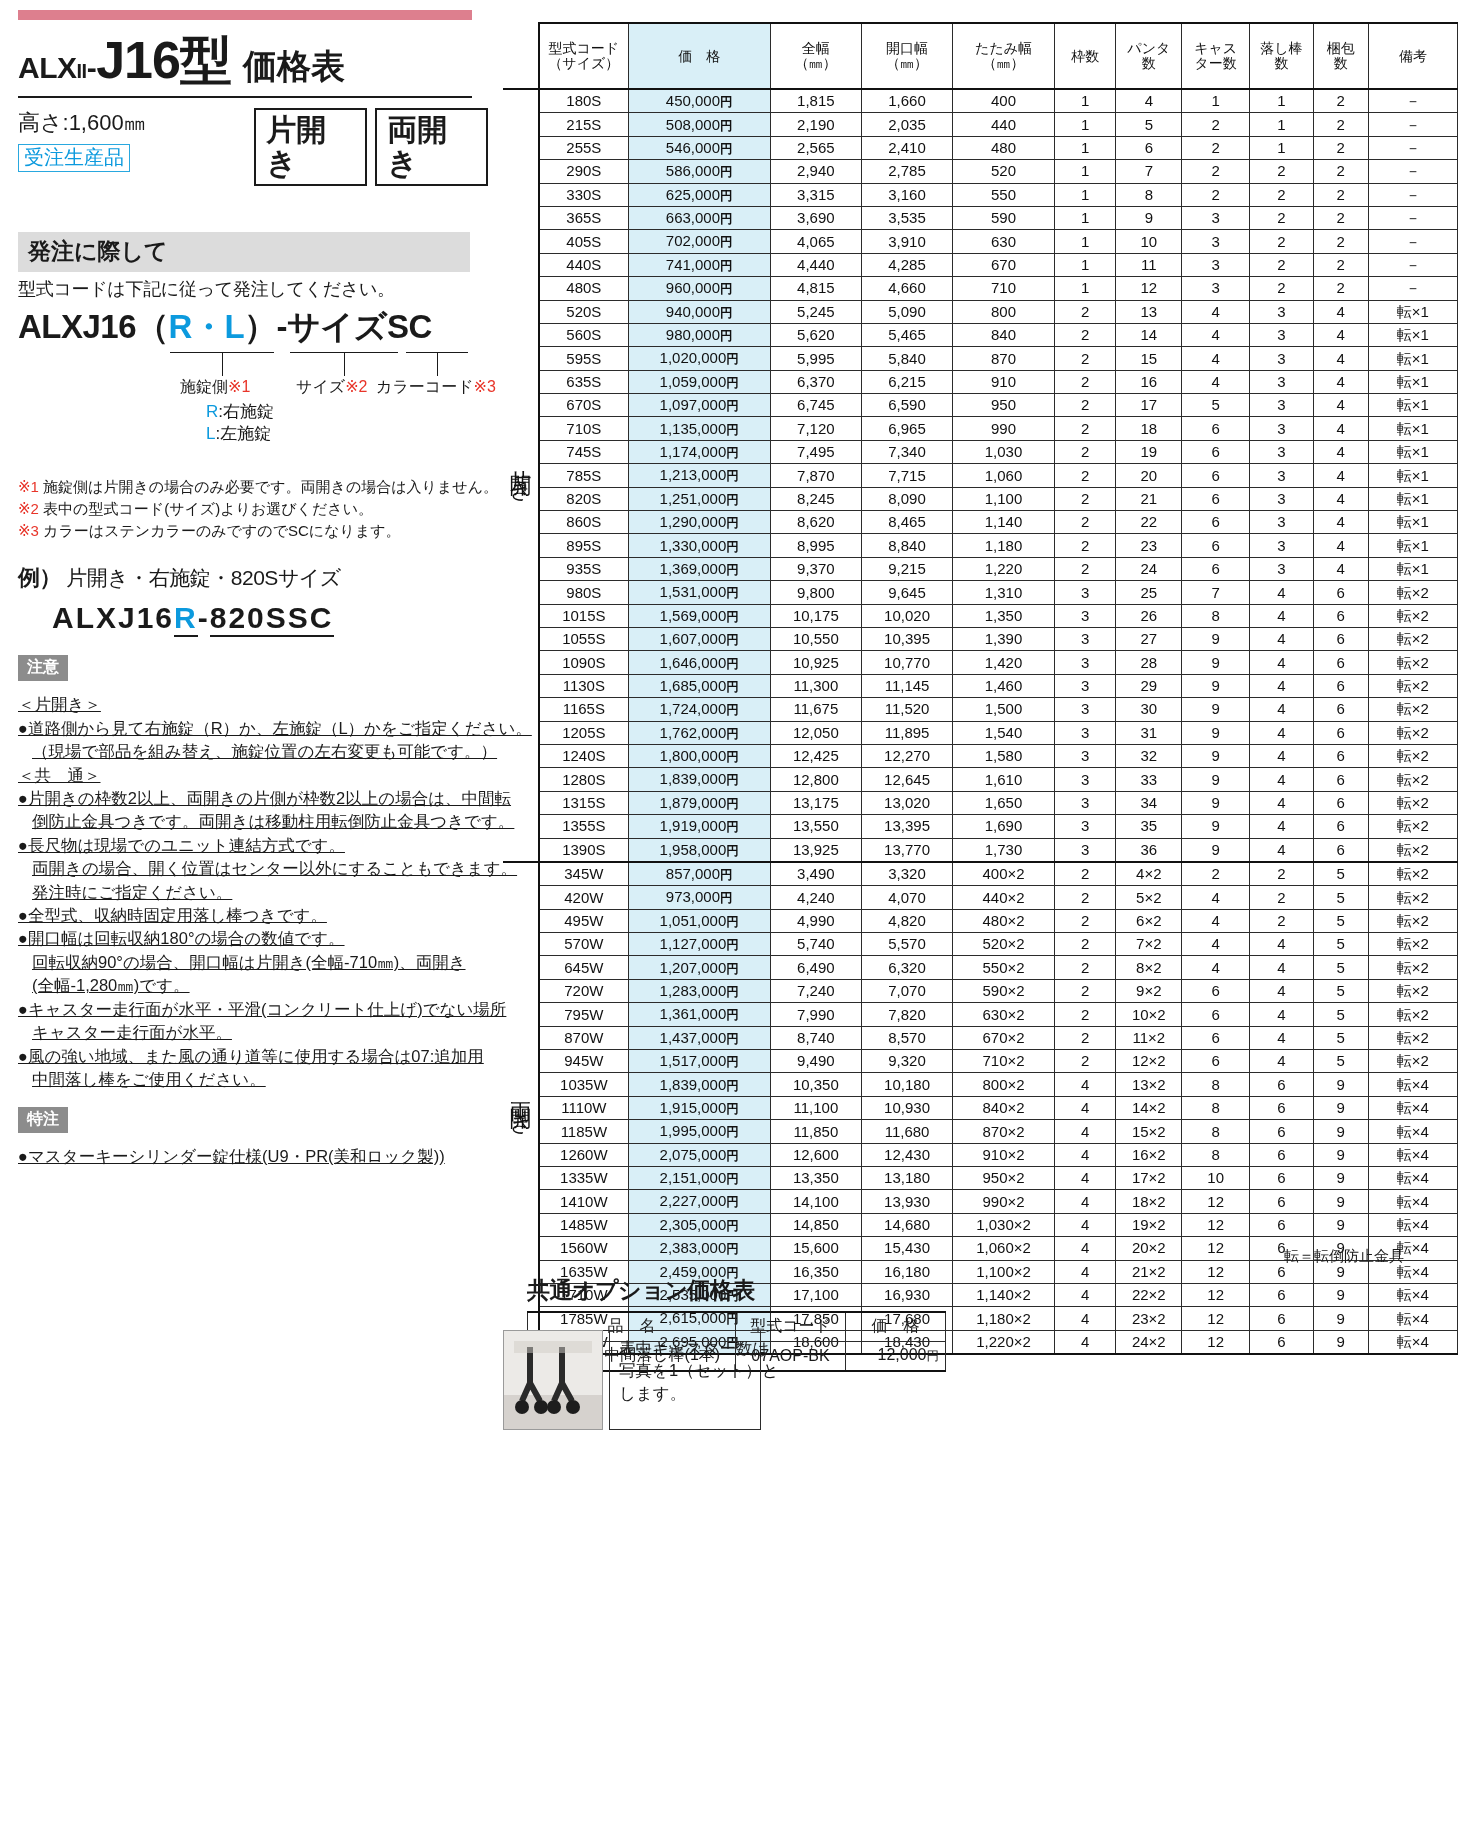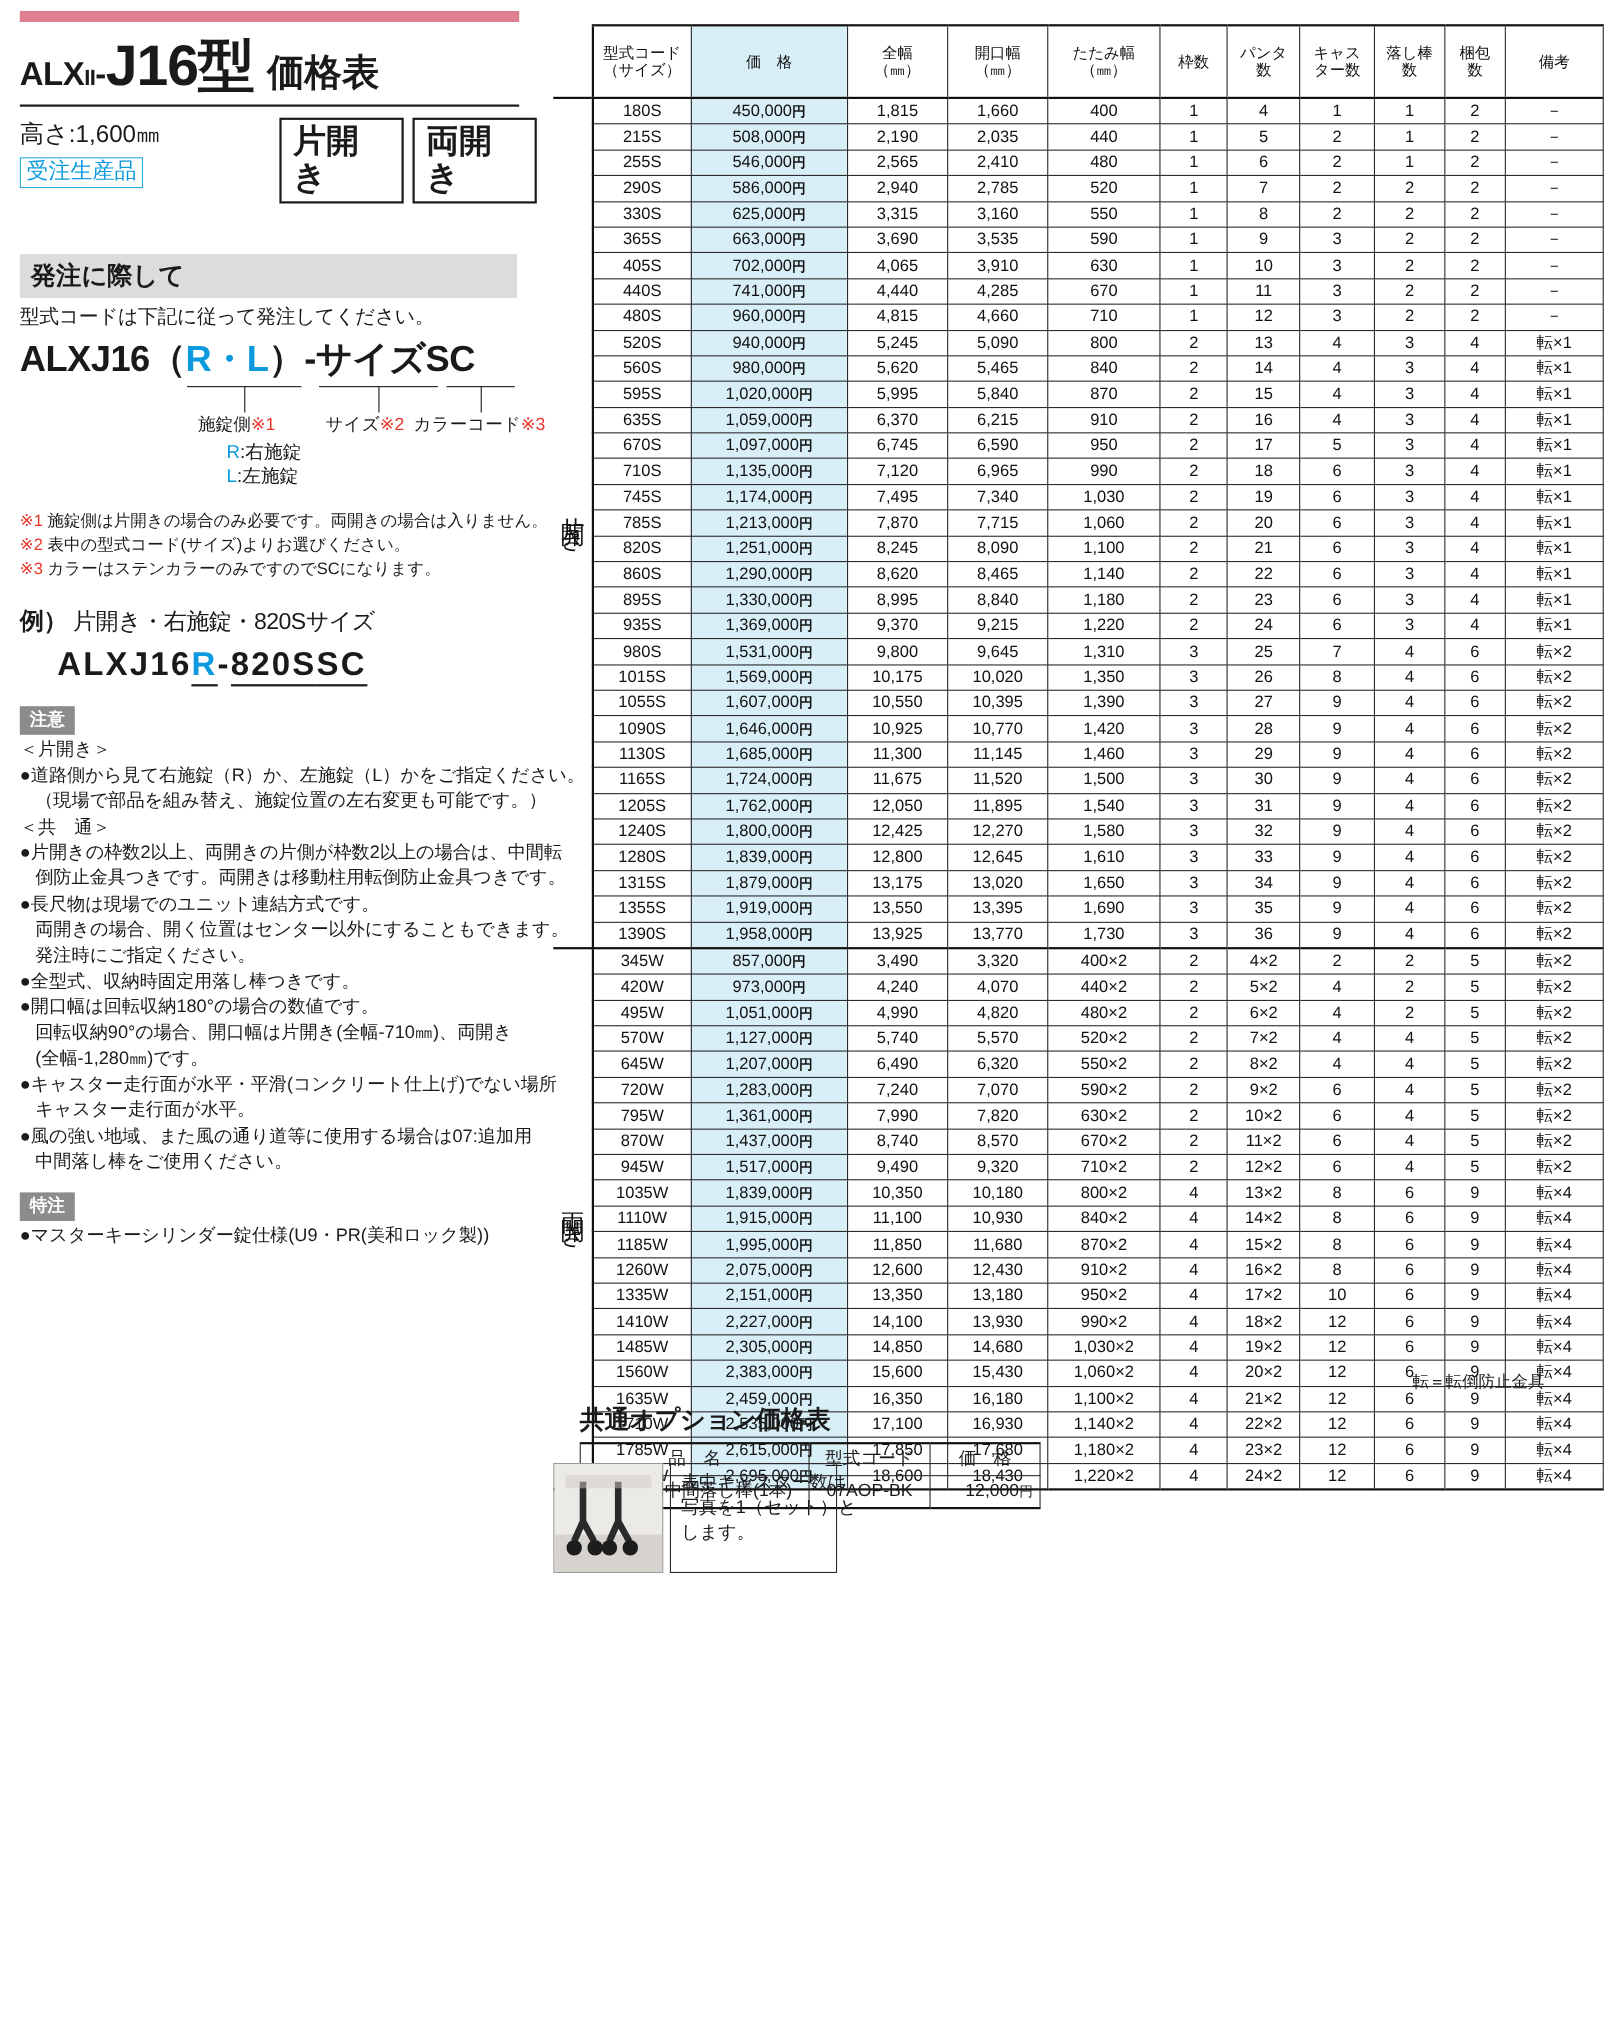--- a/index.html
+++ b/index.html
@@ -50,35 +50,35 @@
   .code-line { font-size:33px; font-weight:bold; margin-top:4px; letter-spacing:-0.5px; white-space:nowrap; }
   .cy { color:#0c9ade; }
 
   .code-diagram { position:relative; height:112px; margin-top:0; }
   .cd-rule { position:absolute; border-top:1.5px solid #1a1a1a; }
   .cd-tick { position:absolute; border-left:1.5px solid #1a1a1a; }
   .cd-lbl { position:absolute; font-size:16px; white-space:nowrap; }
   .red { color:#e8352a; }
   .cd-sub { position:absolute; font-size:17px; white-space:nowrap; }
 
-  .notes { font-size:15px; line-height:1.45; margin-top:2px; }
+  .notes { font-size:15px; line-height:1.45; margin-top:14px; }
   .notes div { white-space:nowrap; }
   .nmark { color:#e8352a; }
 
   .ex-wrap { margin-top:22px; }
   .ex-line { font-size:21px; letter-spacing:-0.5px; }
   .ex-line b { font-size:22px; }
   .ex-code { font-size:30px; font-weight:bold; letter-spacing:2px; margin-top:8px; margin-left:34px; white-space:nowrap; }
   .u-part { border-bottom:2px solid #1a1a1a; padding-bottom:1px; }
 
   .caution-tag {
     display:inline-block; background:#8c8c8c; color:#ffffff;
     font-size:16px; font-weight:bold; padding:2px 9px 3px 9px; margin-top:20px;
   }
-  .c-body { font-size:16.5px; line-height:1.42; margin-top:2px; }
+  .c-body { font-size:16.5px; line-height:1.42; margin-top:12px;text-decoration:underline; }
   .c-body div { white-space:nowrap; }
   .c-ind { padding-left:14px; }
 
   .tokuchu-tag {
     display:inline-block; background:#8c8c8c; color:#ffffff;
     font-size:16px; font-weight:bold; padding:2px 9px 3px 9px; margin-top:16px;
   }
 
   
   .tbl-wrap { position:absolute; left:503px; top:22px; width:955px; }

